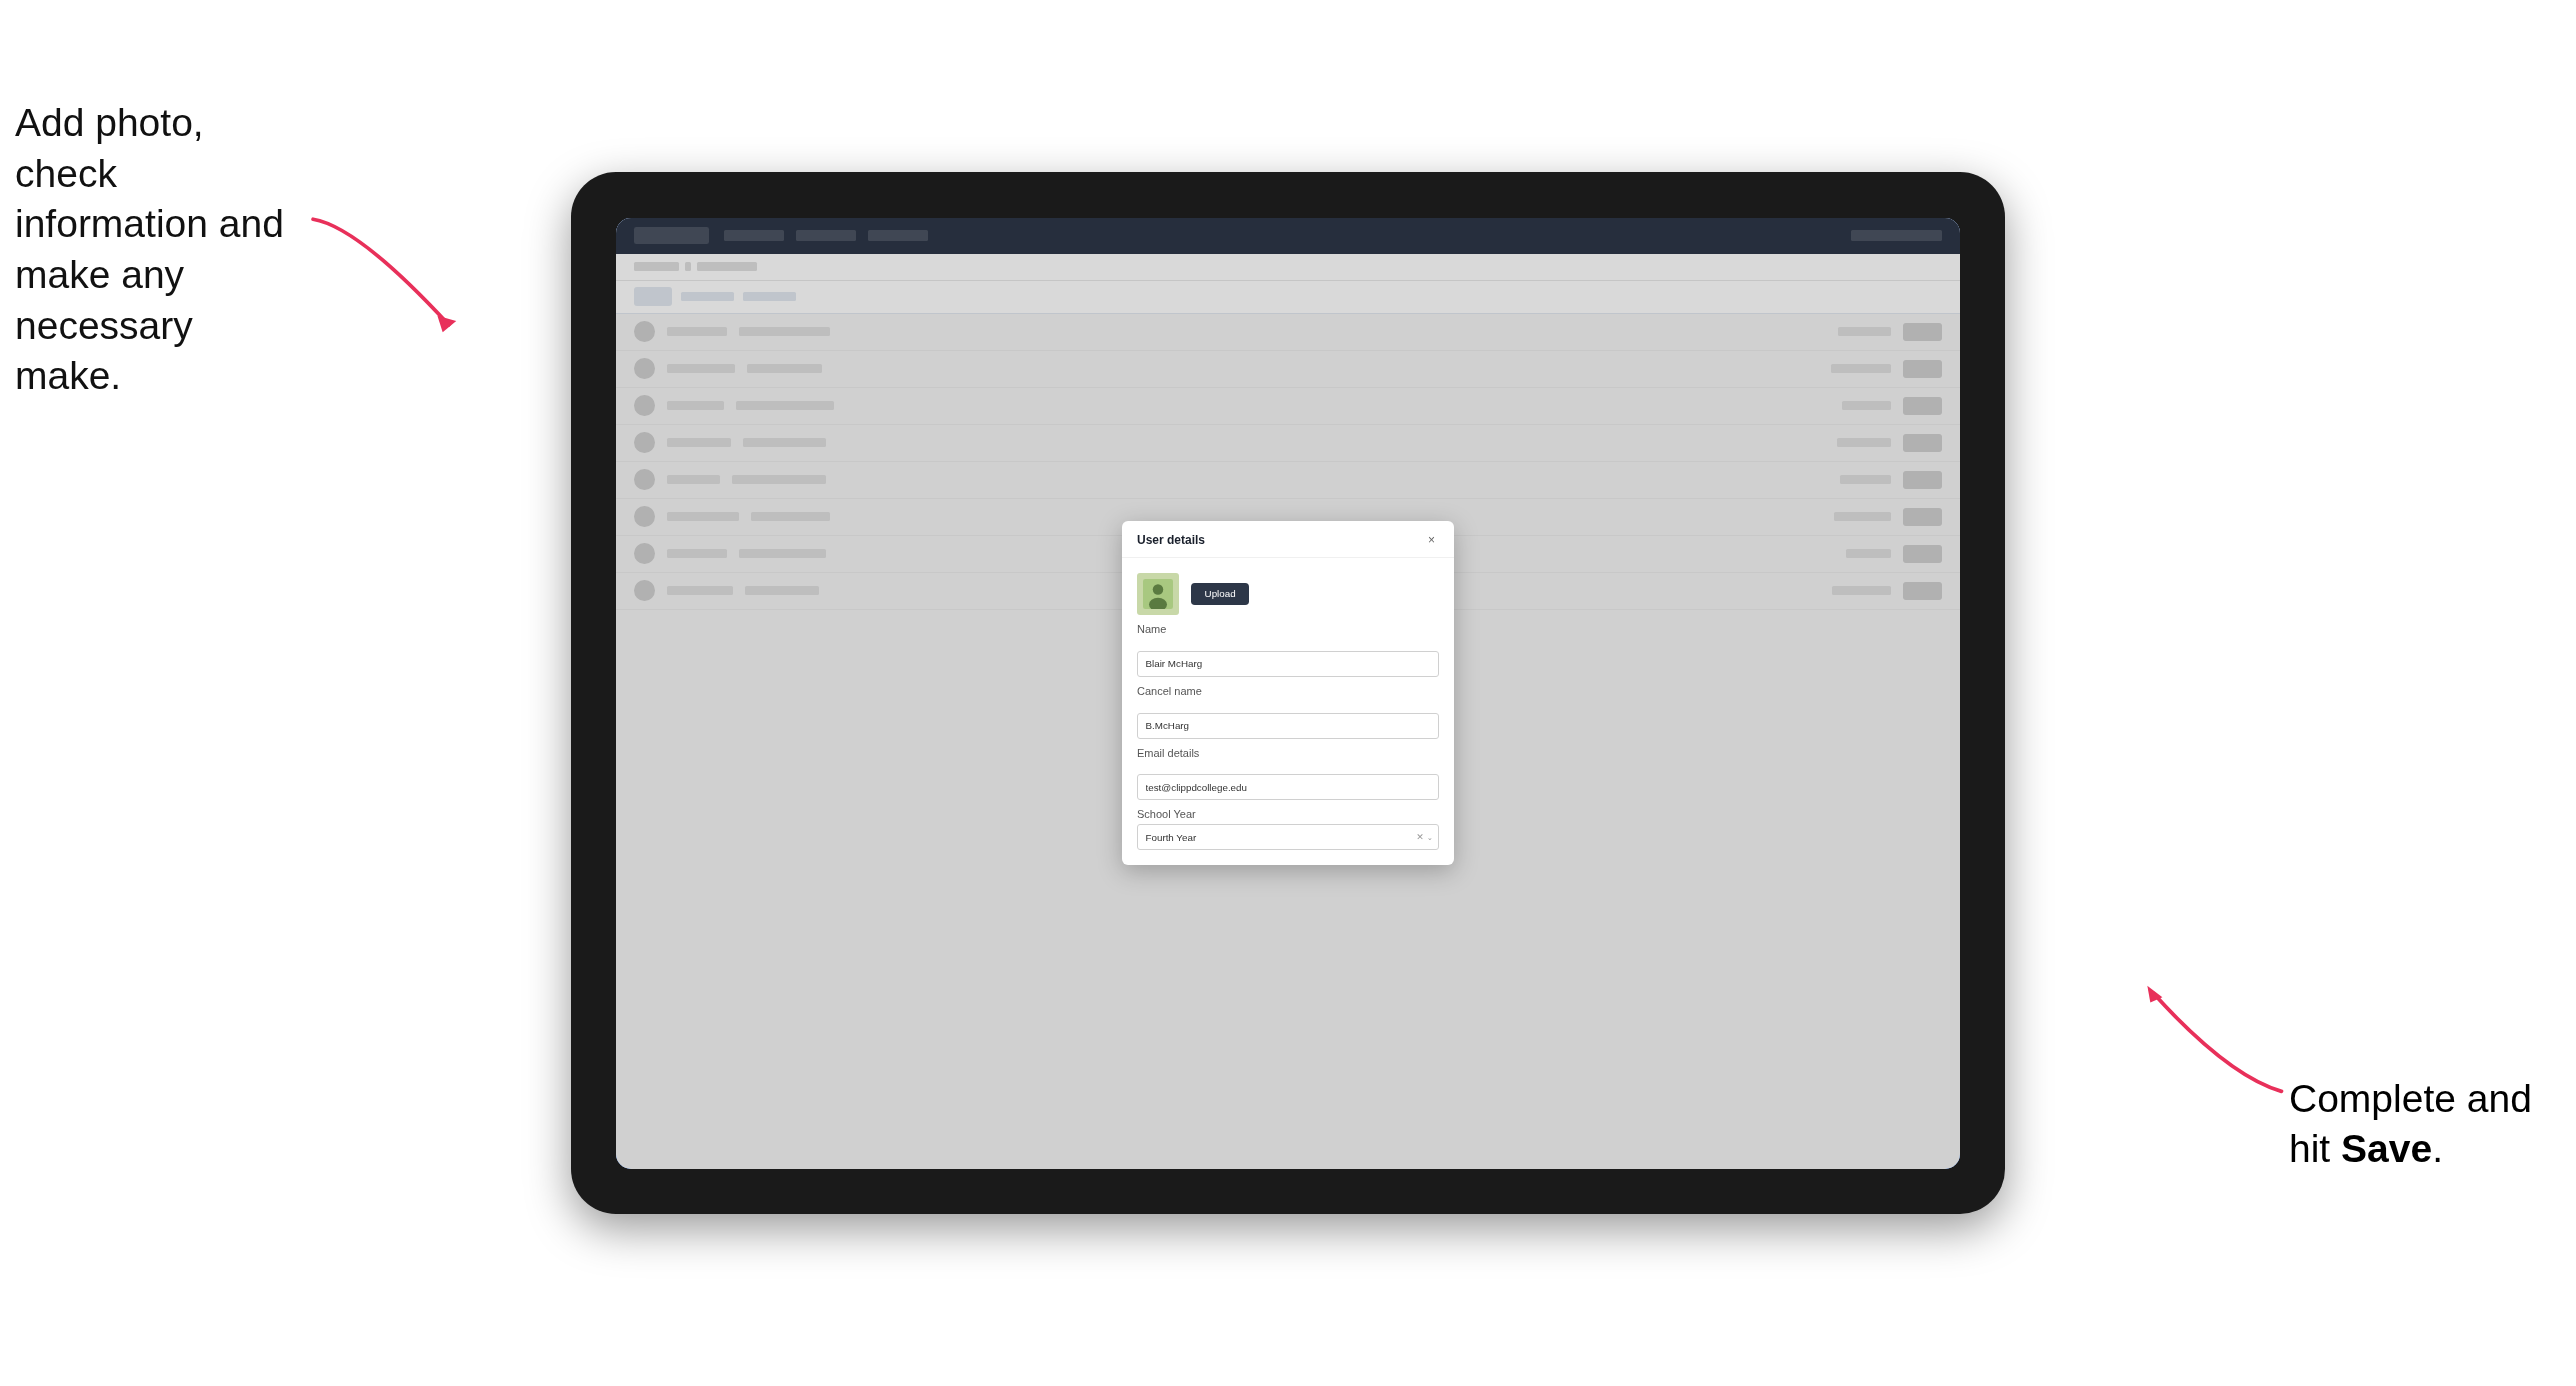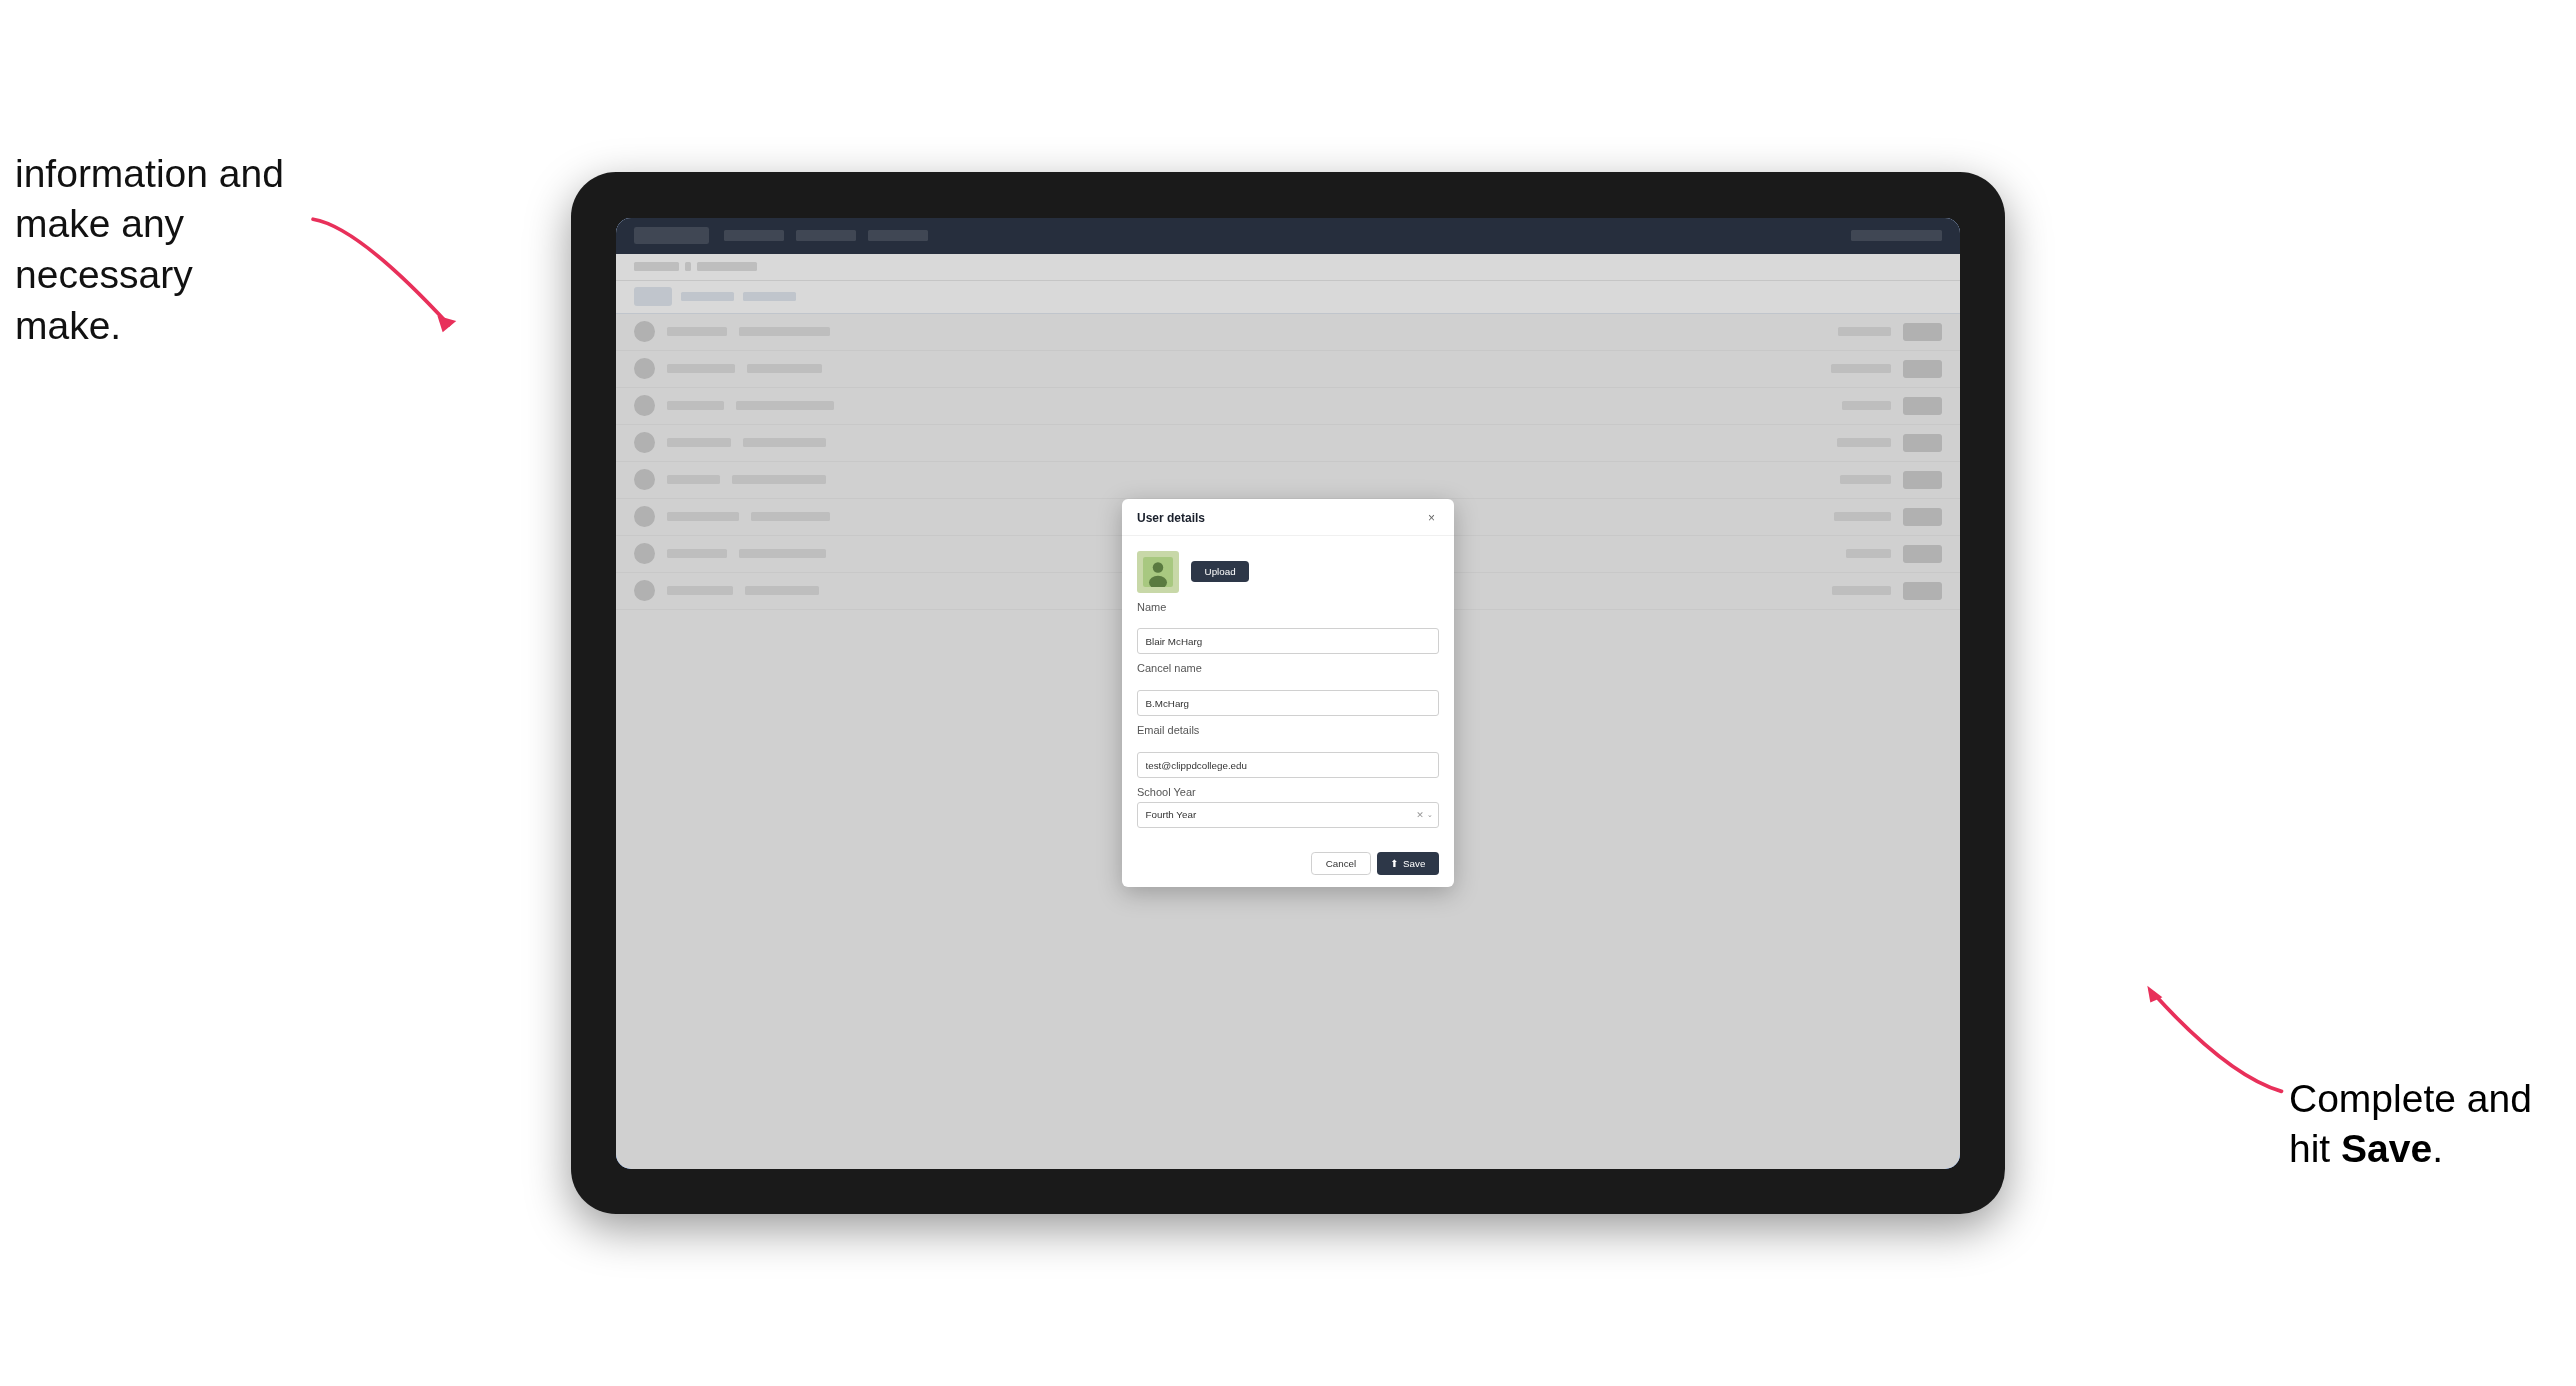--- a/index.html
+++ b/index.html
@@ -364,21 +364,21 @@
       padding: 0 18px;
       gap: 6px;
     }
 
     .bc-bar { height: 8.3px; background: #e0e0e0; border-radius: 1.5px; }
   </style>
 </head>
 <body>
 
 <div class="annotation-left">
-  <br>
+  <span>Add photo, check</span><br>
   <span>information and</span><br>
   <span>make any</span><br>
   <span>necessary make.</span>
 </div>
 
 <div class="annotation-right">
   <span>Complete and</span><br>
   <span>hit </span><strong>Save</strong><span>.</span>
 </div>
 
@@ -536,26 +536,19 @@
               </select>
               <div class="select-icons">
                 <span class="select-clear">✕</span>
                 <span class="select-arrow">⌄</span>
               </div>
             </div>
           </div>
 
         </div>
 
-        <div class="modal-footer">
-          <button class="btn-cancel">Cancel</button>
-          <button class="btn-save">
-            <span class="save-icon">⬆</span>
-            <span>Save</span>
-          </button>
-        </div>
 
       </div>
     </div>
 
   </div>
 </div>
 
 
 </body></html>

